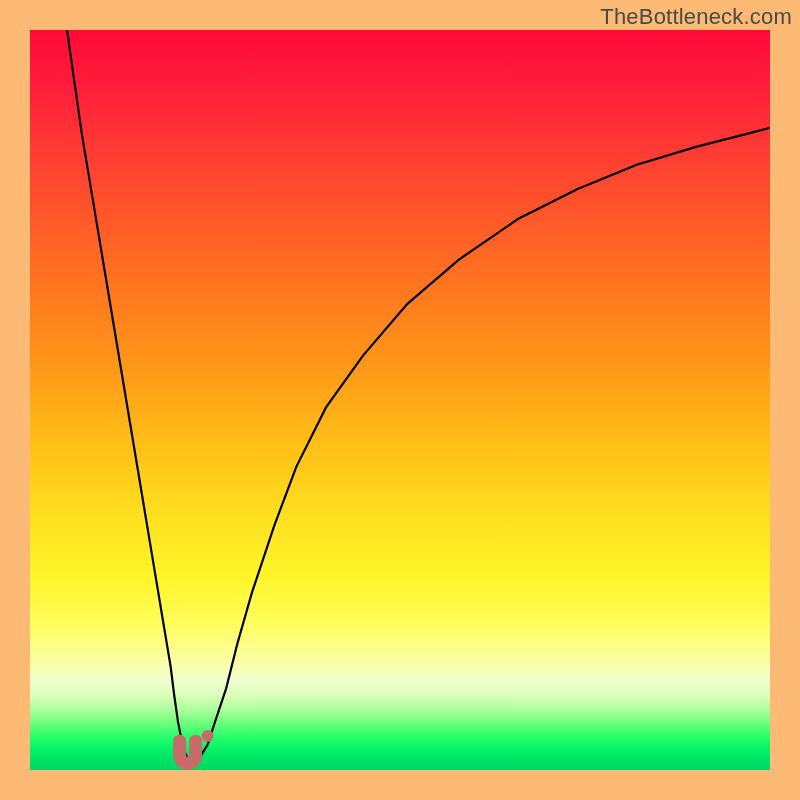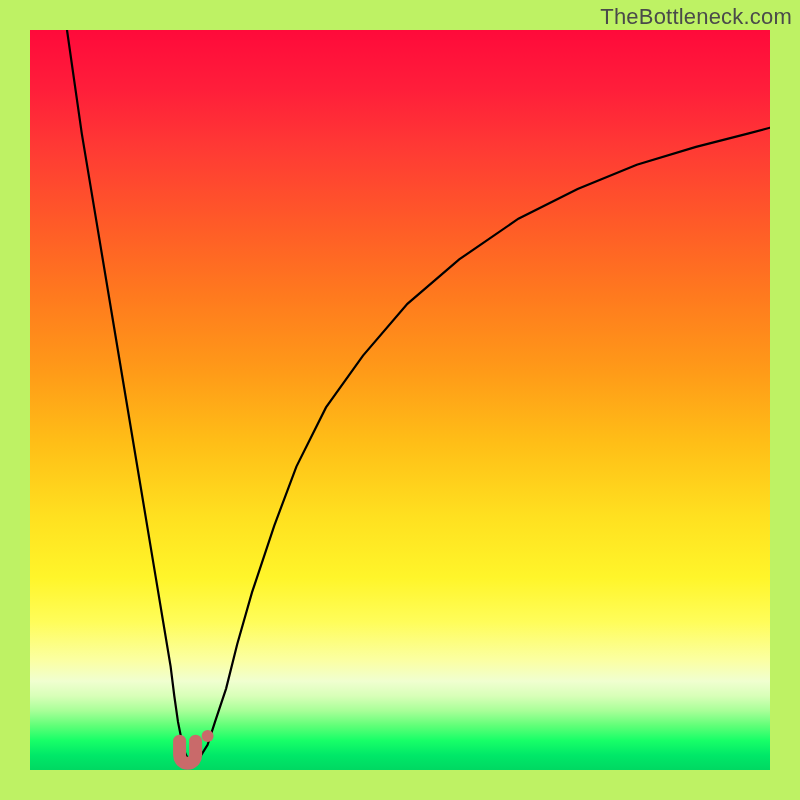--- a/index.html
+++ b/index.html
@@ -8,21 +8,21 @@
     width: 800px;
     height: 800px;
     overflow: hidden;
     background: #000;
     font-family: Arial, Helvetica, sans-serif;
   }
   .outer {
     position: relative;
     width: 800px;
     height: 800px;
-    background: #bef264;
+    background: #fdba74;
   }
   .plot {
     position: absolute;
     left: 30px;
     top: 30px;
     width: 740px;
     height: 740px;
     overflow: hidden;
   }
   .gradient {

